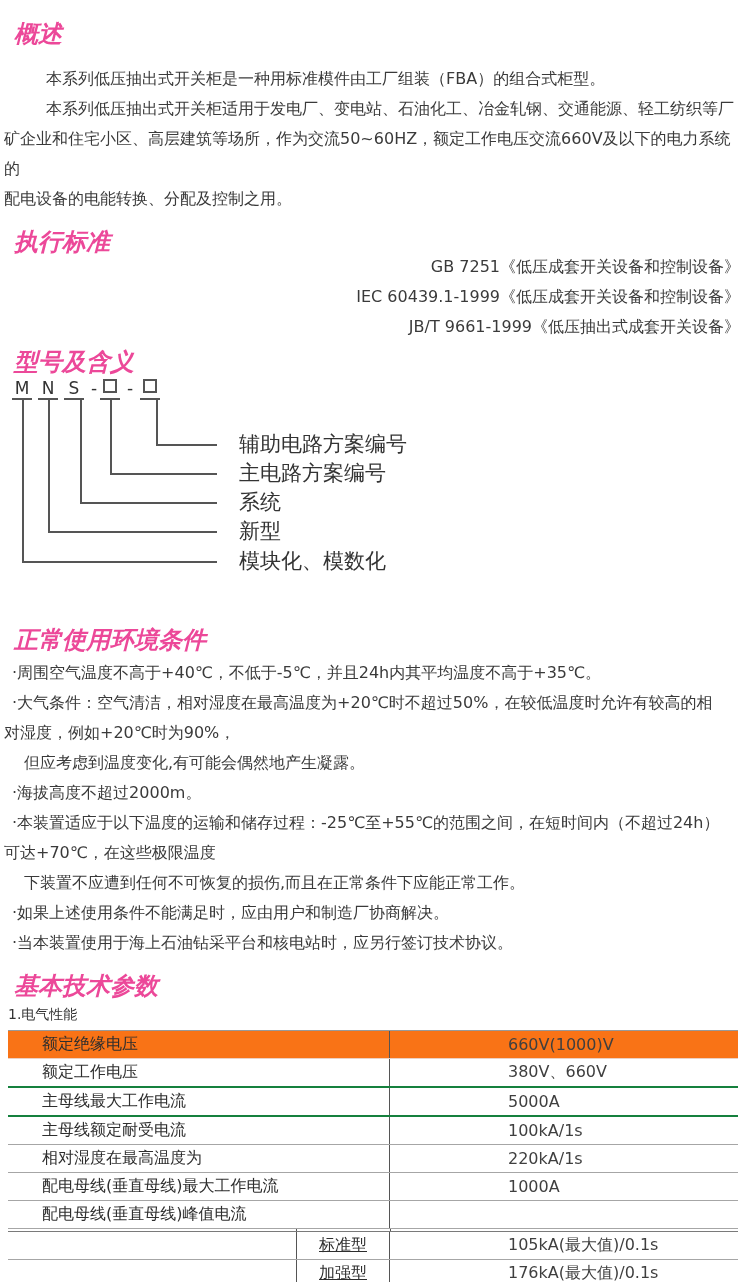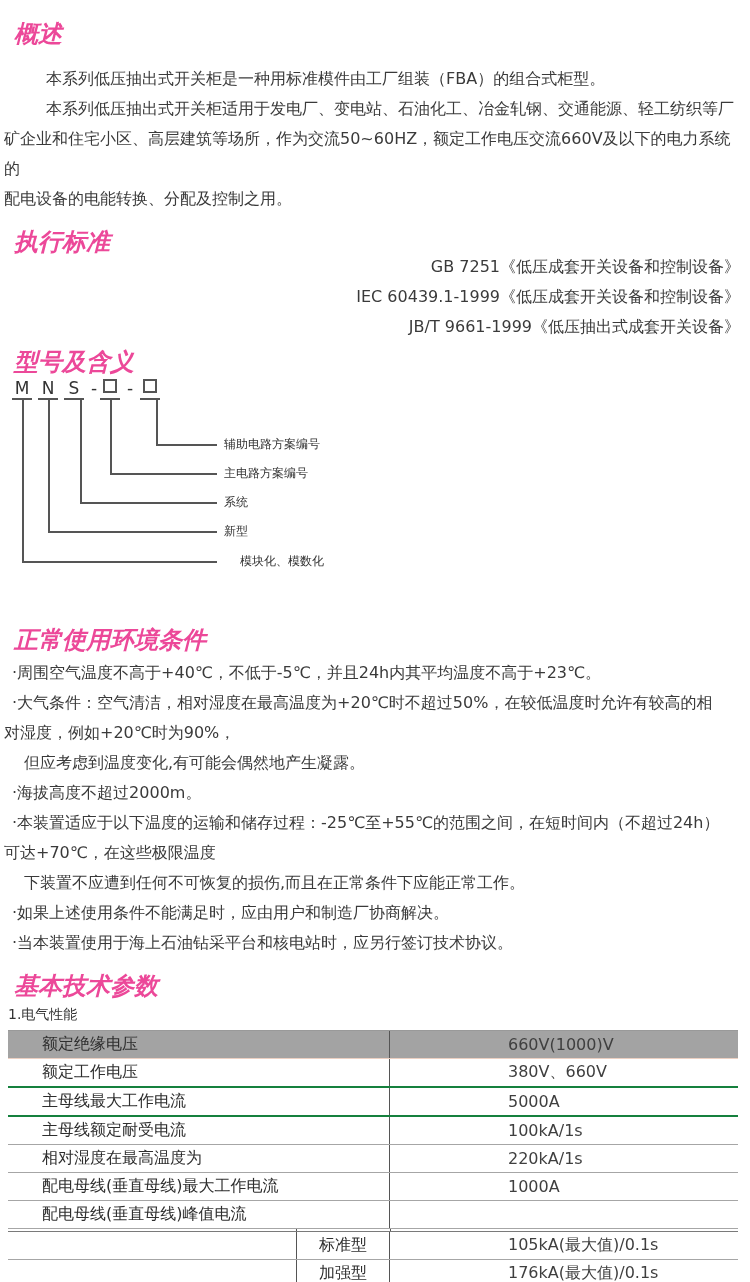--- a/index.html
+++ b/index.html
@@ -35,47 +35,47 @@
 
   
   .diagram { position: relative; height: 212px; margin: 2px 0 0 6px; }
   .mitem { position: absolute; top: 0; height: 20px; line-height: 20px;
            text-align: center; font-size: 17px; color: #333; }
   .u { border-bottom: 2px solid #555; }
   .mbox { display: inline-block; width: 14px; height: 14px;
           border: 2px solid #555; box-sizing: border-box; vertical-align: 1px; background:#fff; }
   .vline { position: absolute; width: 0; border-left: 2px solid #555; top: 21px; }
   .hline { position: absolute; height: 0; border-top: 2px solid #555; }
-  .dlabel { position: absolute; left: 212px; height: 22px; line-height: 22px;
-            font-size: 12px; color: #333; white-space: nowrap; }
+  .dlabel { position: absolute; left: 227px; height: 22px; line-height: 22px;
+            font-size: 21px; color: #333; white-space: nowrap; }
 
   
   .env-lines { margin-top: 4px; }
   .env-lines .line { line-height: 30px; white-space: nowrap; }
   .ind-bullet { margin-left: 6px; }
   .ind-flush  { margin-left: -2px; }
   .ind-cont   { margin-left: 18px; }
 
   .subheading { margin: 0 0 0 2px; font-size: 14px; line-height: 28px; color: #333; }
 
   
   .tbl { margin: 2px 0 0 2px; width: 730px; border-top: 1px solid #999; }
   .trow { display: flex; align-items: center; height: 27px;
           border-bottom: 1px solid #a6a6a6; }
   .trow .c1  { flex: 0 0 288px; box-sizing: border-box; padding-left: 34px;
                color: #2e2e2e; white-space: nowrap; }
   .trow .c1w { flex: 0 0 381px; box-sizing: border-box; padding-left: 34px;
                color: #2e2e2e; white-space: nowrap; }
   .trow .cmid { flex: 0 0 93px; box-sizing: border-box; align-self: stretch;
                 display: flex; align-items: center; justify-content: center;
-                border-left: 1px solid #555; color: #2e2e2e; }
+                border-left: 1px solid #555; color: #2e2e2e; text-decoration: underline; }
   .trow .cval { flex: 1 1 auto; box-sizing: border-box; align-self: stretch;
                 display: flex; align-items: center; padding-left: 118px;
                 border-left: 1px solid #555; color: #3f3f3f; white-space: nowrap; }
-  .trow.hl { background: #a3a3a3; border-bottom-color: #ecd0c2; }
+  .trow.hl { background: #f97316; border-bottom-color: #ecd0c2; }
   .trow.bdark { border-bottom: 2px solid #15803d; }
   .tspacer { display: flex; height: 2px; border-bottom: 1px solid #7a7a7a; }
   .tspacer .s1 { flex: 0 0 288px; }
   .tspacer .smid { flex: 0 0 93px; border-left: 1px solid #555; }
   .tspacer .sval { flex: 1 1 auto; border-left: 1px solid #555; }
 </style>
 </head>
 <body>
 
 <h2 class="sec-heading m-overview">概述</h2>
@@ -112,26 +112,26 @@
   <div class="hline" style="top:66px;  left:144px; width:61px;"></div>
   <div class="hline" style="top:95px;  left:98px;  width:107px;"></div>
   <div class="hline" style="top:124px; left:68px;  width:137px;"></div>
   <div class="hline" style="top:153px; left:36px;  width:169px;"></div>
   <div class="hline" style="top:183px; left:10px;  width:195px;"></div>
 
   <div class="dlabel" style="top:55px;">辅助电路方案编号</div>
   <div class="dlabel" style="top:84px;">主电路方案编号</div>
   <div class="dlabel" style="top:113px;">系统</div>
   <div class="dlabel" style="top:142px;">新型</div>
-  <div class="dlabel" style="top:172px;margin-left:16px;">模块化、模数化</div>
+  <div class="dlabel" style="top:172px;">模块化、模数化</div>
 </div>
 
 <h2 class="sec-heading m-env">正常使用环境条件</h2>
 <div class="env-lines">
-  <div class="line ind-bullet">·周围空气温度不高于+40℃，不低于-5℃，并且24h内其平均温度不高于+23℃。</div>
+  <div class="line ind-bullet">·周围空气温度不高于+40℃，不低于-5℃，并且24h内其平均温度不高于+35℃。</div>
   <div class="line ind-bullet">·大气条件：空气清洁，相对湿度在最高温度为+20℃时不超过50%，在较低温度时允许有较高的相</div>
   <div class="line ind-flush">对湿度，例如+20℃时为90%，</div>
   <div class="line ind-cont">但应考虑到温度变化,有可能会偶然地产生凝露。</div>
   <div class="line ind-bullet">·海拔高度不超过2000m。</div>
   <div class="line ind-bullet">·本装置适应于以下温度的运输和储存过程：-25℃至+55℃的范围之间，在短时间内（不超过24h）</div>
   <div class="line ind-flush">可达+70℃，在这些极限温度</div>
   <div class="line ind-cont">下装置不应遭到任何不可恢复的损伤,而且在正常条件下应能正常工作。</div>
   <div class="line ind-bullet">·如果上述使用条件不能满足时，应由用户和制造厂协商解决。</div>
   <div class="line ind-bullet">·当本装置使用于海上石油钻采平台和核电站时，应另行签订技术协议。</div>
 </div>

